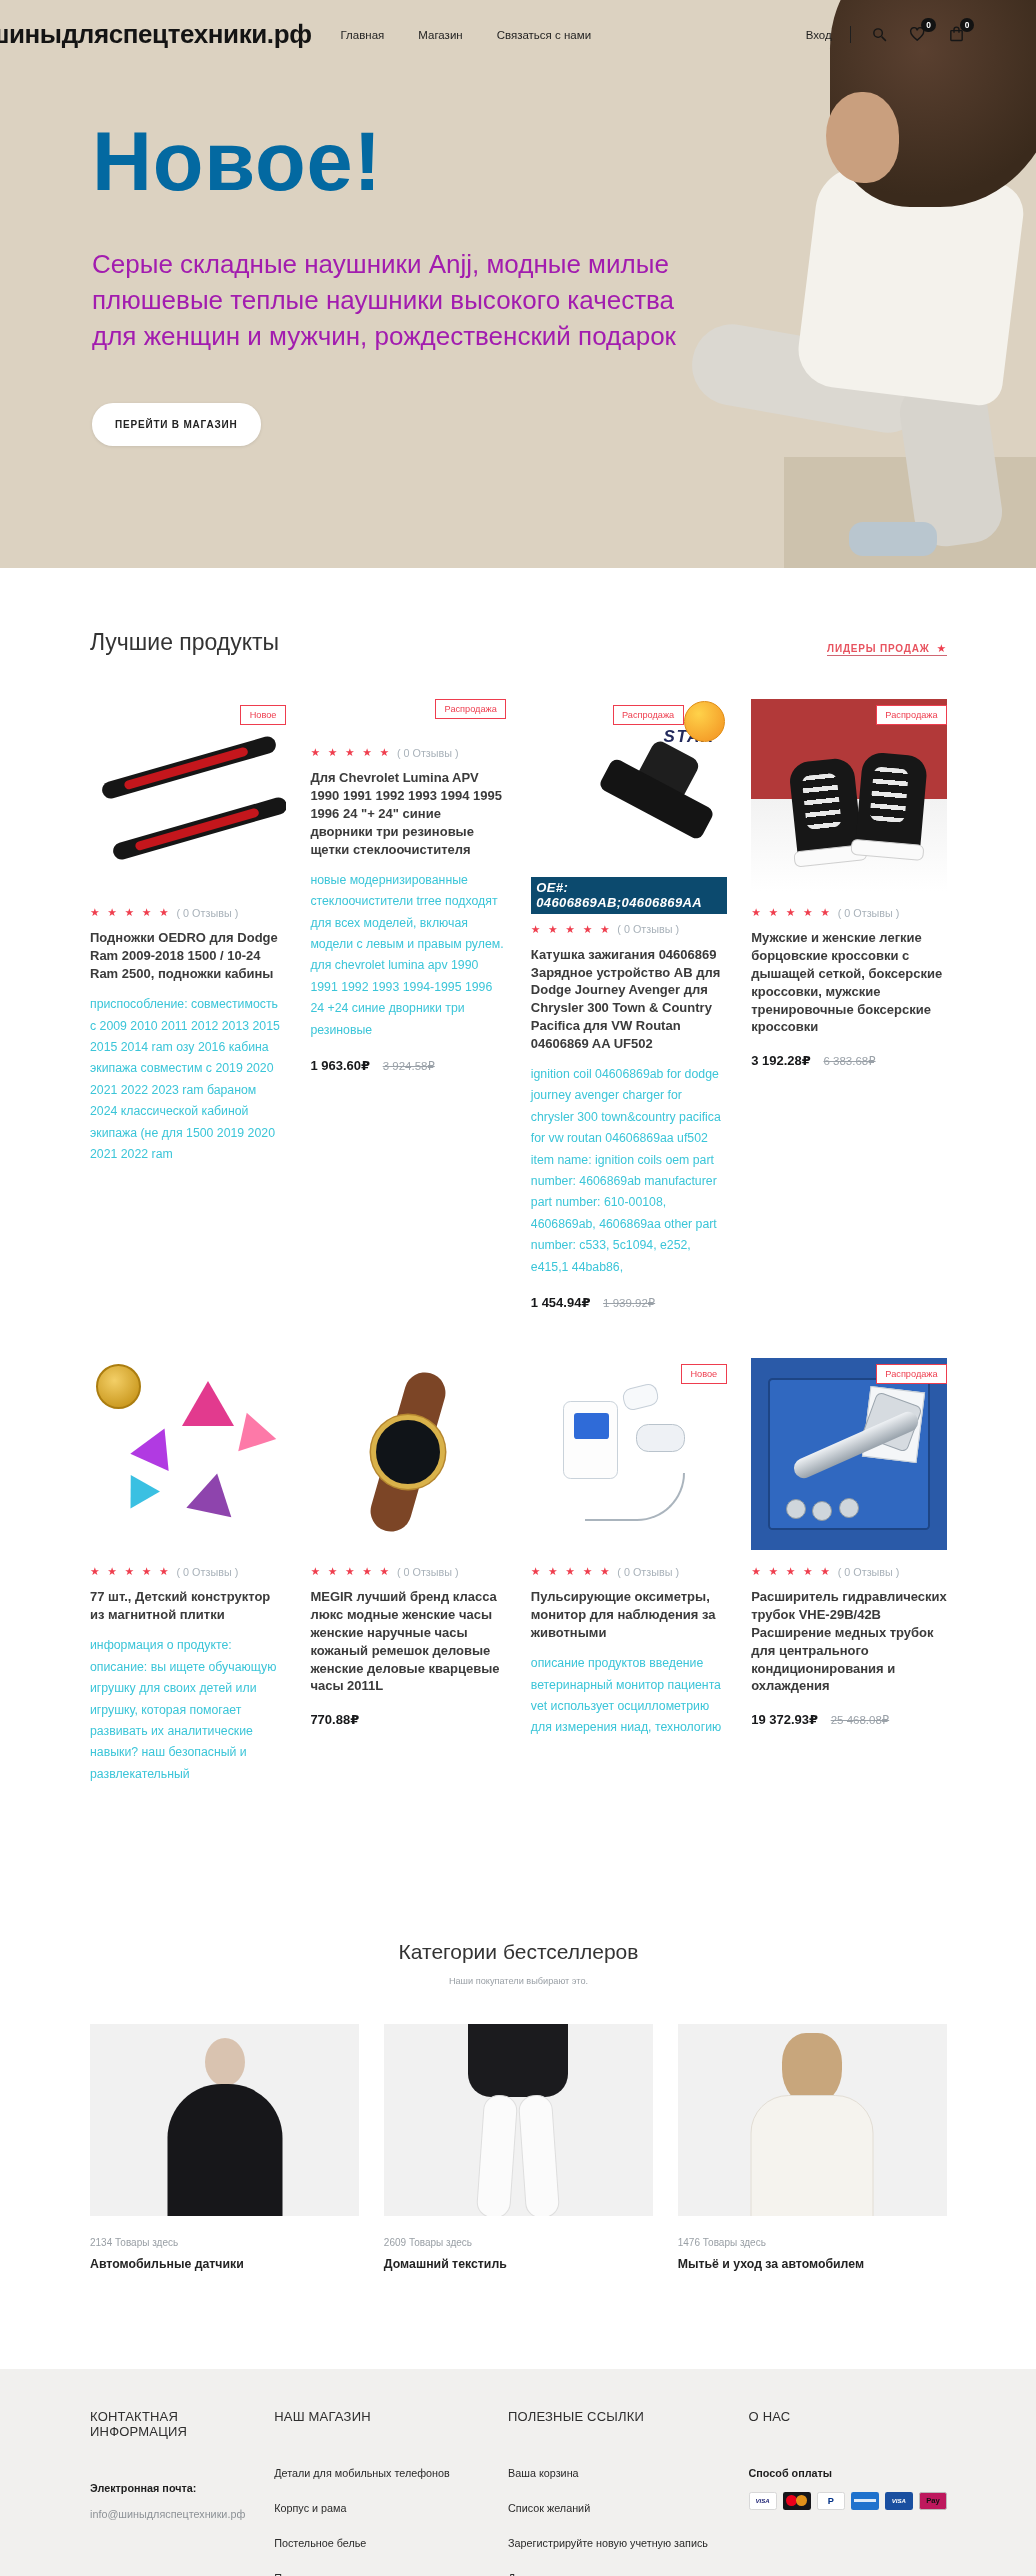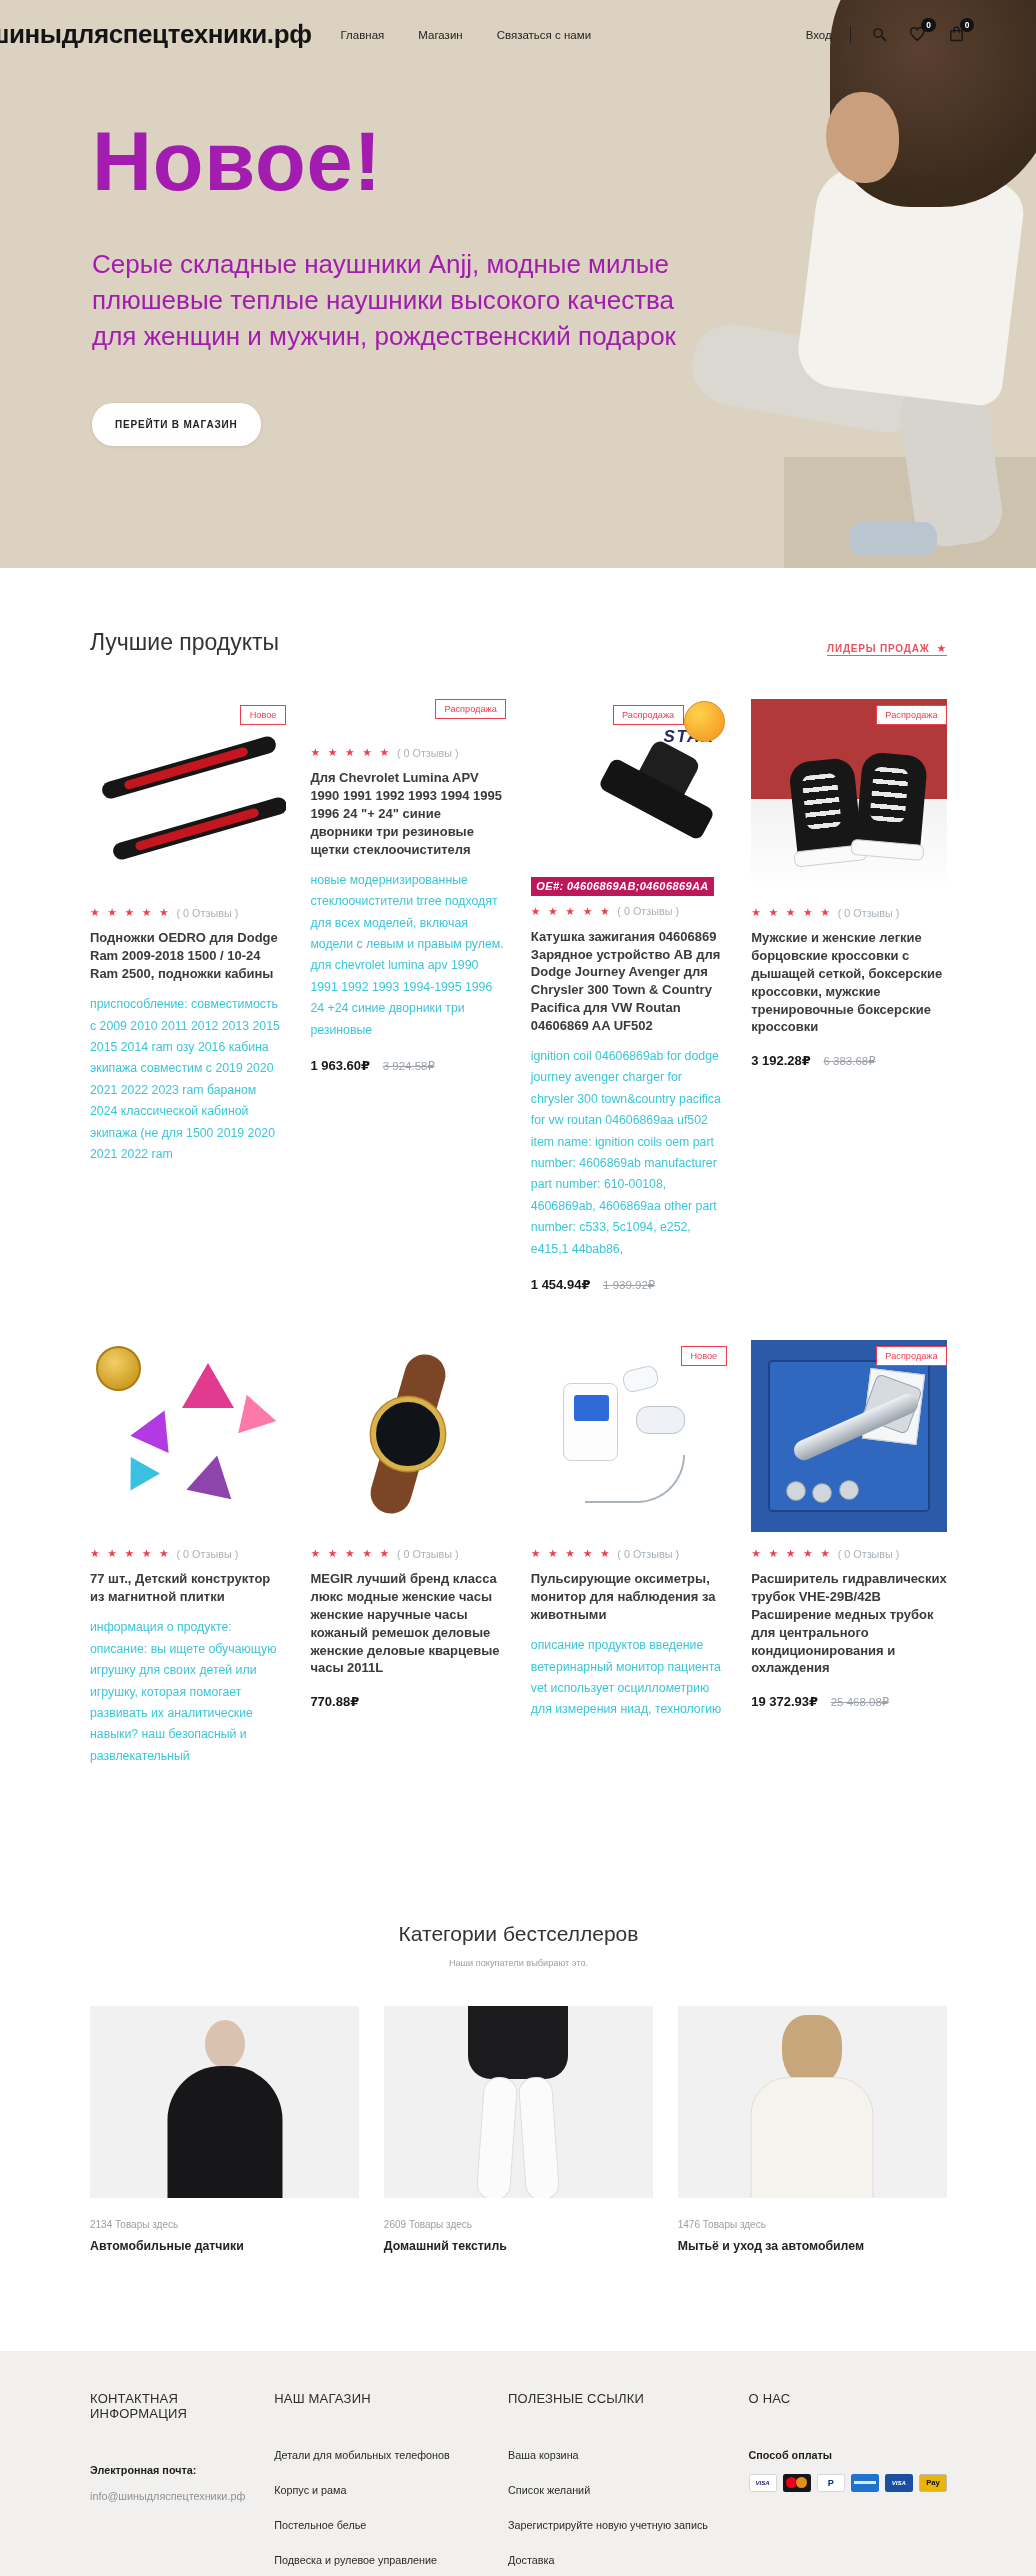--- a/index.html
+++ b/index.html
@@ -38,21 +38,21 @@
   .login { font-size:11.5px; color:#1f1f1f; cursor:pointer; }
   .hdr-divider { width:0.8px; height:17px; background:#1f1f1f; }
   .icon-btn { position:relative; width:20px; height:20px; display:flex; align-items:center; justify-content:center; cursor:pointer; }
   .icon-btn svg { display:block; }
   .count { position:absolute; top:-7px; right:-8.4px; min-width:14.6px; height:14.6px; border-radius:50%;
            background:#121212; color:#fff; font-size:8.4px; font-weight:bold;
            display:flex; align-items:center; justify-content:center; }
 
   
   .hero-inner { position:relative; z-index:3; padding: 114px 0 0 92px; }
-  .hero-title { font-size:83px; font-weight:bold; color:#a21caf; letter-spacing:0.8px; }
+  .hero-title { font-size:83px; font-weight:bold; color:#0369a1; letter-spacing:0.8px; }
   .hero-sub { margin-top:37px; width:591px; font-size:26px; line-height:1.38; color:#a21caf; font-weight:400; }
   .cta { display:inline-block; margin-top:48px; background:#ffffff; color:#232323;
          font-size:10px; font-weight:bold; letter-spacing:0.8px; padding:16px 23px;
          box-shadow:0 0.8px 3.1px rgba(0,0,0,.10); cursor:pointer;border-radius:21px; }
 
   
   .products-section { background:#fff; padding-top:61px; padding-bottom:115px; }
   .sec-head { display:flex; justify-content:space-between; align-items:flex-end; }
   .sec-title { font-size:23px; font-weight:500; color:#333; }
   .tab { display:flex; align-items:center; gap:7px; color:#e8535f; font-size:10px; font-weight:bold;
@@ -67,22 +67,22 @@
   .badge { position:absolute; top:6.1px; right:0; z-index:4; border:0.8px solid #ee3d4e; color:#ee3d4e;
            background:#fff; font-size:9.2px; padding:3.8px 8.4px; }
   .stars-row { display:flex; align-items:center; }
   .stars { color:#ef3e4e; font-size:10.8px; letter-spacing:2.3px; }
   .reviews { color:#a9b2ba; font-size:10.8px; margin-left:5.4px; }
   .p-title { font-size:13px; font-weight:600; color:#3b3b3b; line-height:1.37; margin-top:10px; cursor:pointer; }
   .p-desc { color:#3bc5d8; font-size:12.3px; font-weight:300; line-height:1.74; margin-top:11.5px; }
   .p-price { margin-top:17px; }
   .price-new { color:#17181a; font-weight:bold; font-size:13px; }
   .price-old { color:#9aa1a8; text-decoration:line-through; font-size:11.5px; margin-left:9.2px; }
-  .oe-bar { display:inline-block; background:#be185d; color:#fff; font-weight:bold; font-style:italic;
-            font-size:11px; letter-spacing:0.4px; padding:3.1px 5.4px; margin-bottom:9.2px; }
+  .oe-bar { display:inline-block; background:#0c4a6e; color:#fff; font-weight:bold; font-style:italic;
+            font-size:13px; letter-spacing:0.4px; padding:3.1px 5.4px; margin-bottom:9.2px; }
 
   
   .bar { position:absolute; width:180px; height:17px; background:#161616; border-radius:9.2px; transform:rotate(-16deg); }
   .bar::before { content:""; position:absolute; left:23px; right:29px; top:3.8px; height:9.2px; background:#c4161c; border-radius:4.6px; }
   .bar.b1 { top:60px; left:9.2px; } .bar.b2 { top:121px; left:20px; }
 
   .star-logo { position:absolute; top:7.7px; left:0; right:12px; text-align:right;font-style:italic; }
   .star-glyph { color:#d8232a; font-size:20px; line-height:1; display:block; }
   .star-word { color:#232a5c; font-weight:bold; font-size:17px; letter-spacing:1.5px; }
   .coil-body { position:absolute; top:83px; left:68px; width:115px; height:34px; background:#141414;
@@ -172,21 +172,21 @@
   .pay { width:28px; height:18.4px; border-radius:2.3px; display:flex; align-items:center; justify-content:center;
          font-size:6.1px; font-weight:bold; }
   .pay-visa { background:#fff; border:0.8px solid #d8d8d8; color:#1a1f71; font-style:italic; }
   .pay-mc { background:#16161a; position:relative; }
   .pay-mc::before, .pay-mc::after { content:""; position:absolute; top:3.8px; width:10.8px; height:10.8px; border-radius:50%; }
   .pay-mc::before { left:3.8px; background:#eb001b; } .pay-mc::after { right:3.8px; background:#f79e1b; opacity:.9; }
   .pay-pp { background:#fff; border:0.8px solid #d8d8d8; color:#003087; font-size:9.2px; }
   .pay-amex { background:#1f72cd; position:relative; }
   .pay-amex::after { content:""; position:absolute; left:3.1px; right:3.1px; top:7.7px; height:3.1px; background:#fff; opacity:.85; }
   .pay-visa2 { background:#1a4fa0; color:#fff; font-style:italic; }
-  .pay-apple { background:#eab308; border:0.8px solid #bbb; color:#111; font-size:7.7px; }
+  .pay-apple { background:#be185d; border:0.8px solid #bbb; color:#111; font-size:7.7px; }
 </style>
 </head>
 <body>
 
 <section class="hero">
   <div class="hero-photo">
     <div class="ph-block"></div>
     <div class="ph-thigh"></div>
     <div class="ph-shin"></div>
     <div class="ph-shoe"></div>

